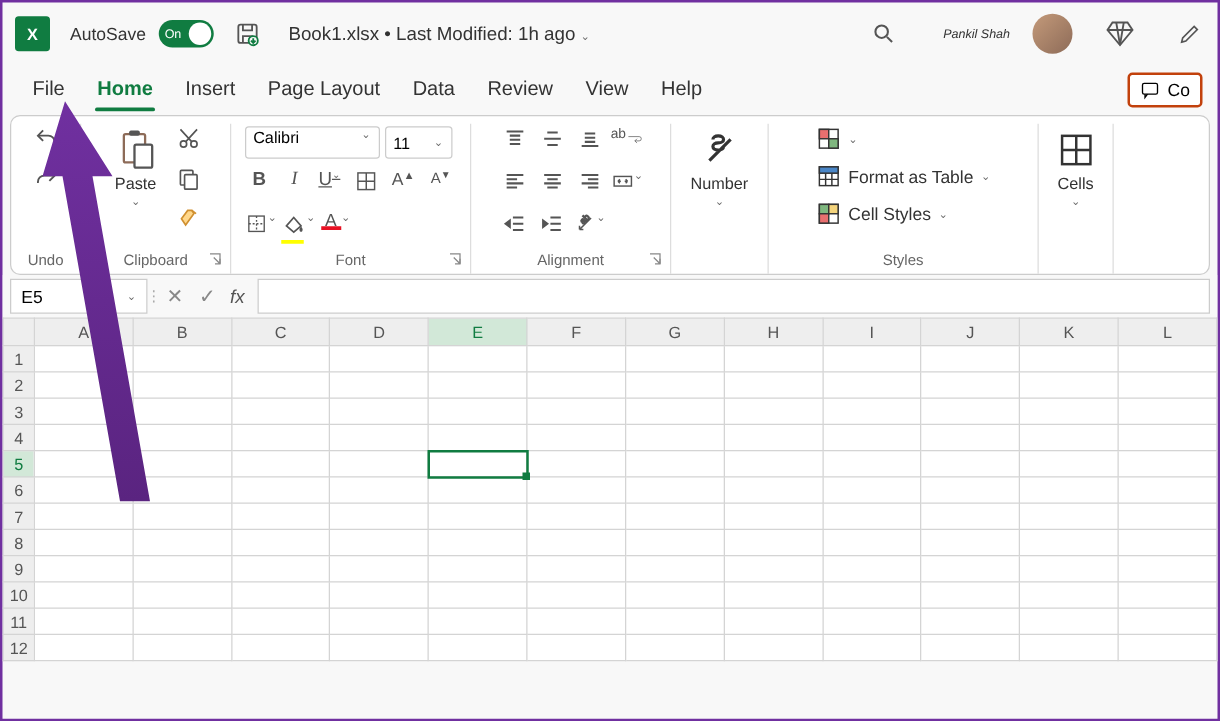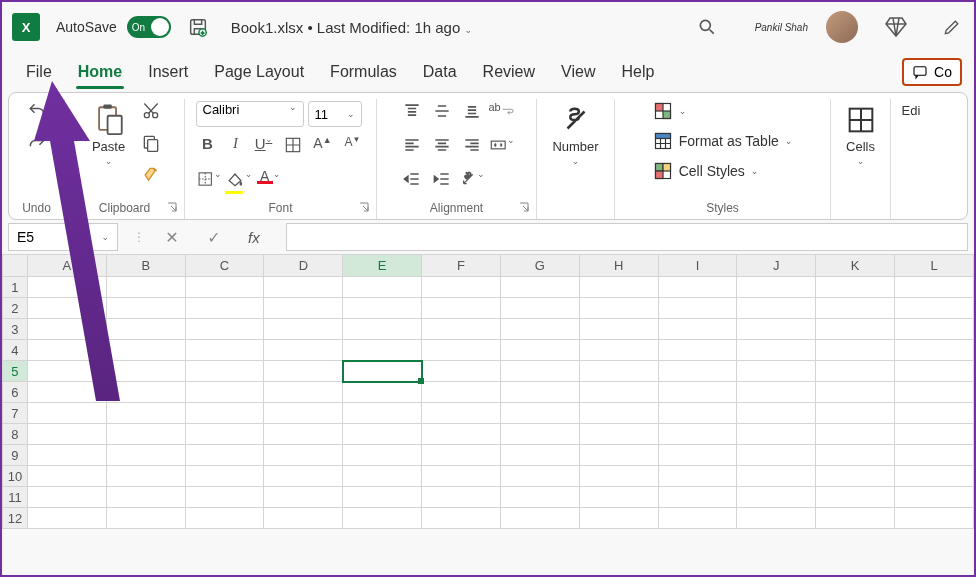--- a/index.html
+++ b/index.html
@@ -48,21 +48,21 @@
 .txtbtn { font-size: 15px; width: 24px; text-align: center;}
 .bold { font-weight: bold;}
 .italic { font-style: italic; font-family: 'Times New Roman', serif;}
 .underline { text-decoration: underline;}
 .color-bar { height: 3px; margin-top: -2px;}
 .styles-col { display:flex; flex-direction:column; gap:6px; align-items:flex-start;}
 .style-item { display:flex; align-items:center; gap:6px; font-size:14px; color:#333; padding: 2px 0;}
 .style-item svg { width:20px; height:20px;}
 
 
-.namebar { height: 34px; display: flex; align-items: center; padding: 4px 6px; gap: 18px; background:#f8f8f8;}
+.namebar { height: 34px; display: flex; align-items: center; padding: 4px 6px; gap: 2px; background:#f8f8f8;}
 .name-box { width: 110px; height: 28px; background: #fff; border: 1px solid #ccc; display: flex; align-items: center; justify-content: space-between; padding: 0 8px; font-size: 14px;}
 .nb-sep { width:6px; display:flex; align-items:center; justify-content:center; color:#aaa; font-size:12px;}
 .fx-btn { width: 24px; height: 24px; display: flex; align-items: center; justify-content: center; color: #888;}
 .fx-label { font-style: italic; font-size:15px; color:#555; margin:0 4px;}
 .formula-input { flex: 1; height: 28px; background: #fff; border: 1px solid #ccc; margin-left:4px;}
 
 
 .grid-wrap { position: relative; }
 .grid { border-collapse: collapse; table-layout: fixed; }
 .grid th, .grid td { border: 1px solid #d4d4d4; background: #fff; font-weight: normal;}
@@ -117,21 +117,20 @@
         <path d="M4 20l4-1 11-11-3-3L5 16z"></path>
       </svg>
   </div>
 </div>
 
 <div class="tabs">
   <div class="tab">File</div>
   <div class="tab active">Home</div>
   <div class="tab">Insert</div>
   <div class="tab">Page Layout</div>
-  <div class="tab">Formulas</div>
   <div class="tab">Data</div>
   <div class="tab">Review</div>
   <div class="tab">View</div>
   <div class="tab">Help</div>
   <div class="tabs-spacer"></div>
   <div class="comments-btn">
     <svg width="16" height="16" viewBox="0 0 24 24" fill="none" stroke="currentColor" stroke-width="1.6">
         <rect x="3" y="4" width="18" height="13" rx="2"></rect>
         <path d="M9 17l-3 4v-4"></path>
       </svg>
@@ -390,25 +389,20 @@
             <path d="M4 12h16M12 4v16"></path>
           </svg>
         <span>Cells</span>
         <span class="chev">⌄</span>
       </div>
     </div>
     <div class="group-label">&nbsp;</div>
   </div>
 
   <div class="group" style="width:40px;border-right:none">
-    <div class="group-content">
-      <div class="big-btn">
-        <span>Edi</span>
-      </div>
-    </div>
     <div class="group-label">&nbsp;</div>
   </div>
 
 </div>
 
 <div class="namebar">
   <div class="name-box">
       <span>E5</span>
       <span class="chev">⌄</span>
     </div>

